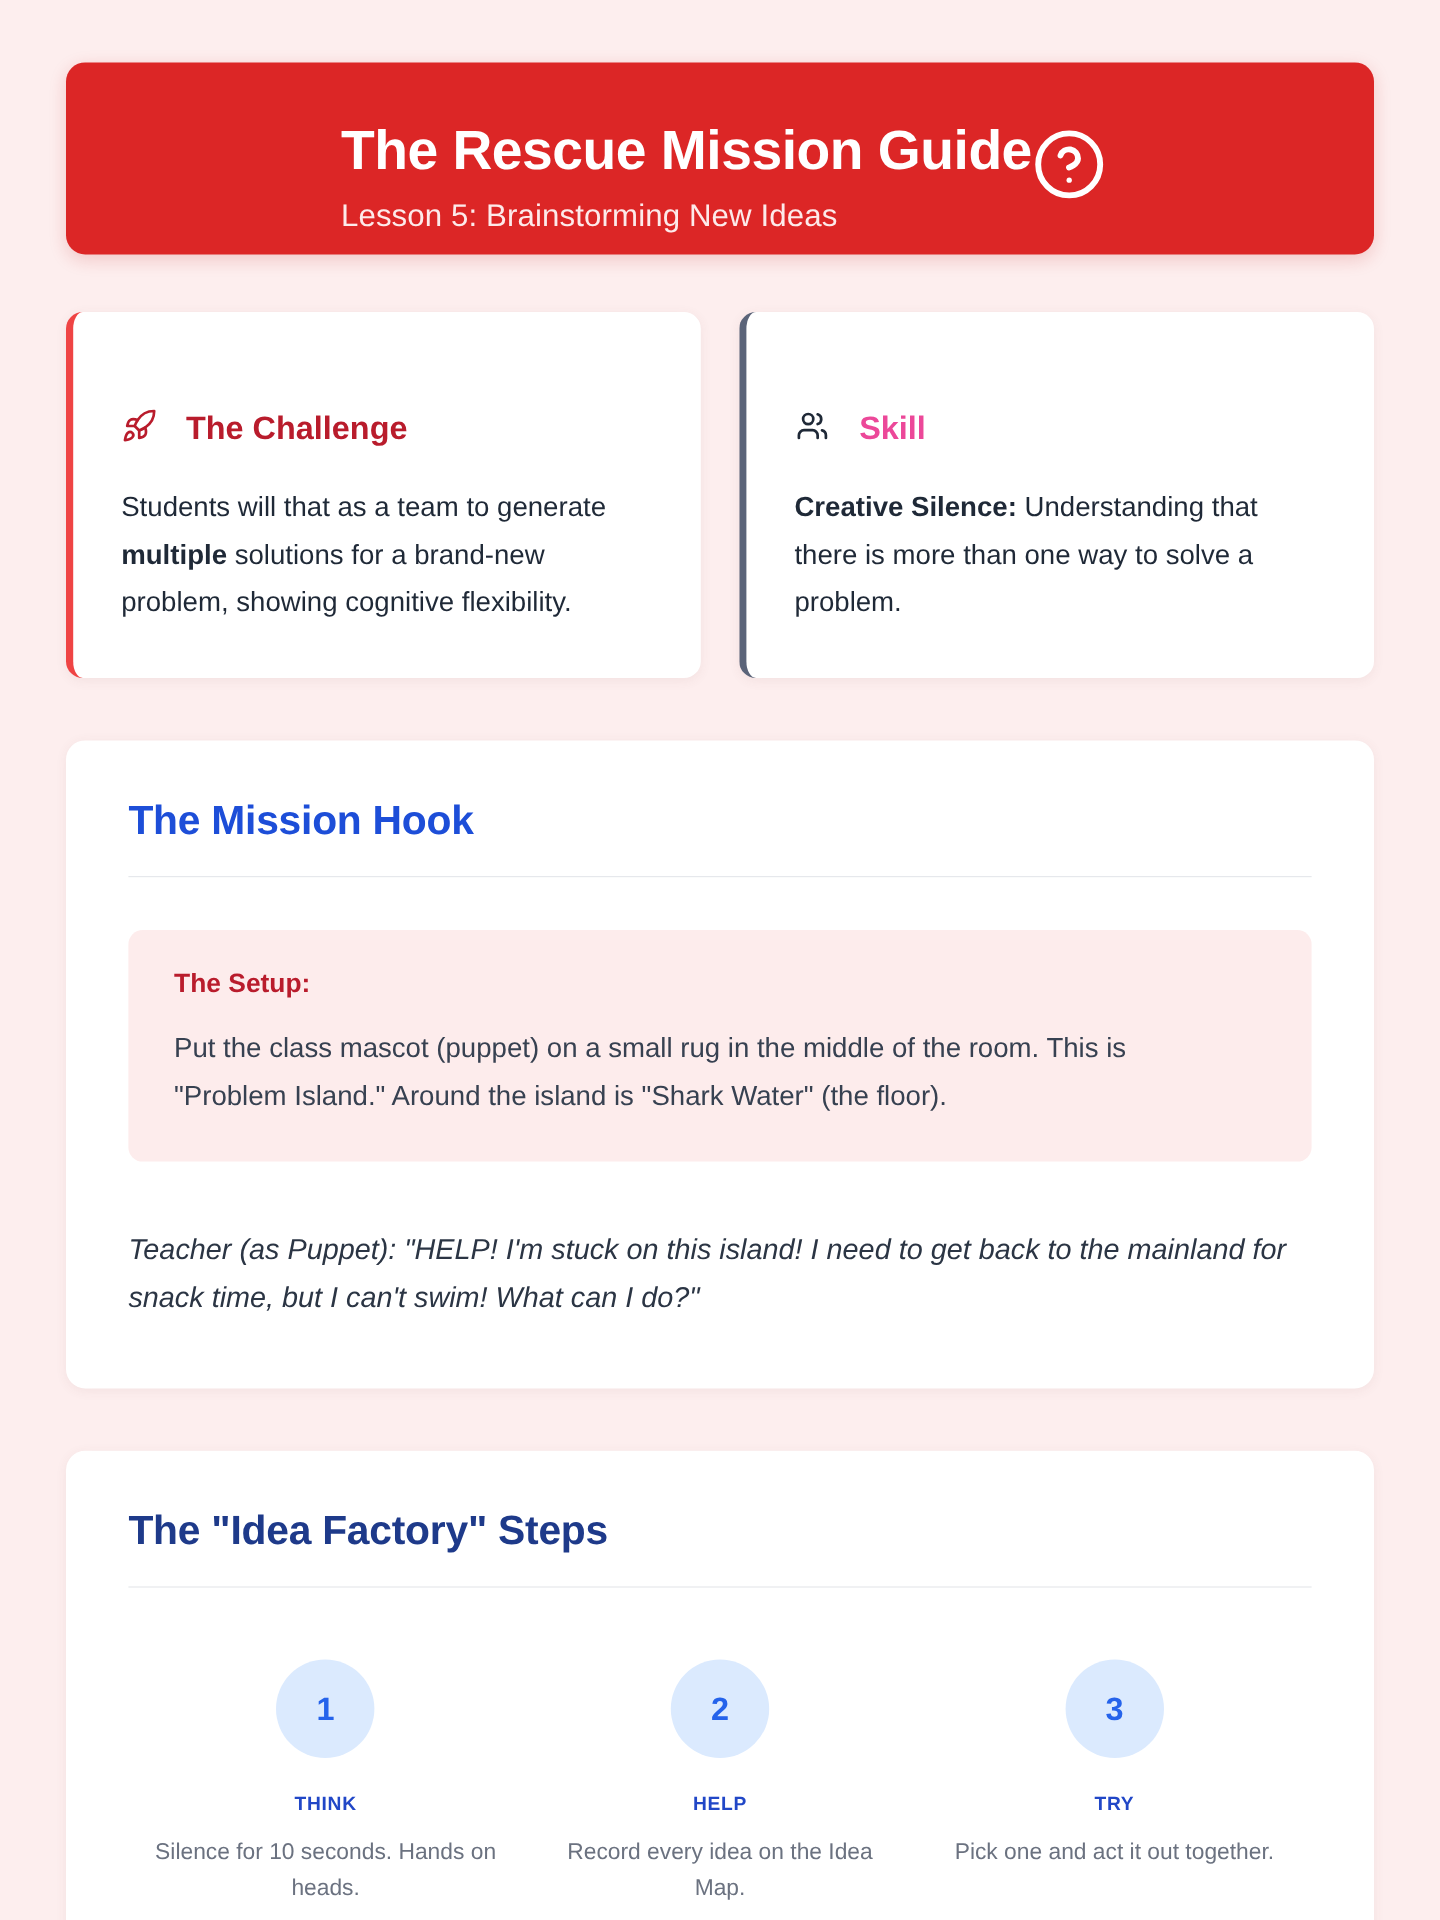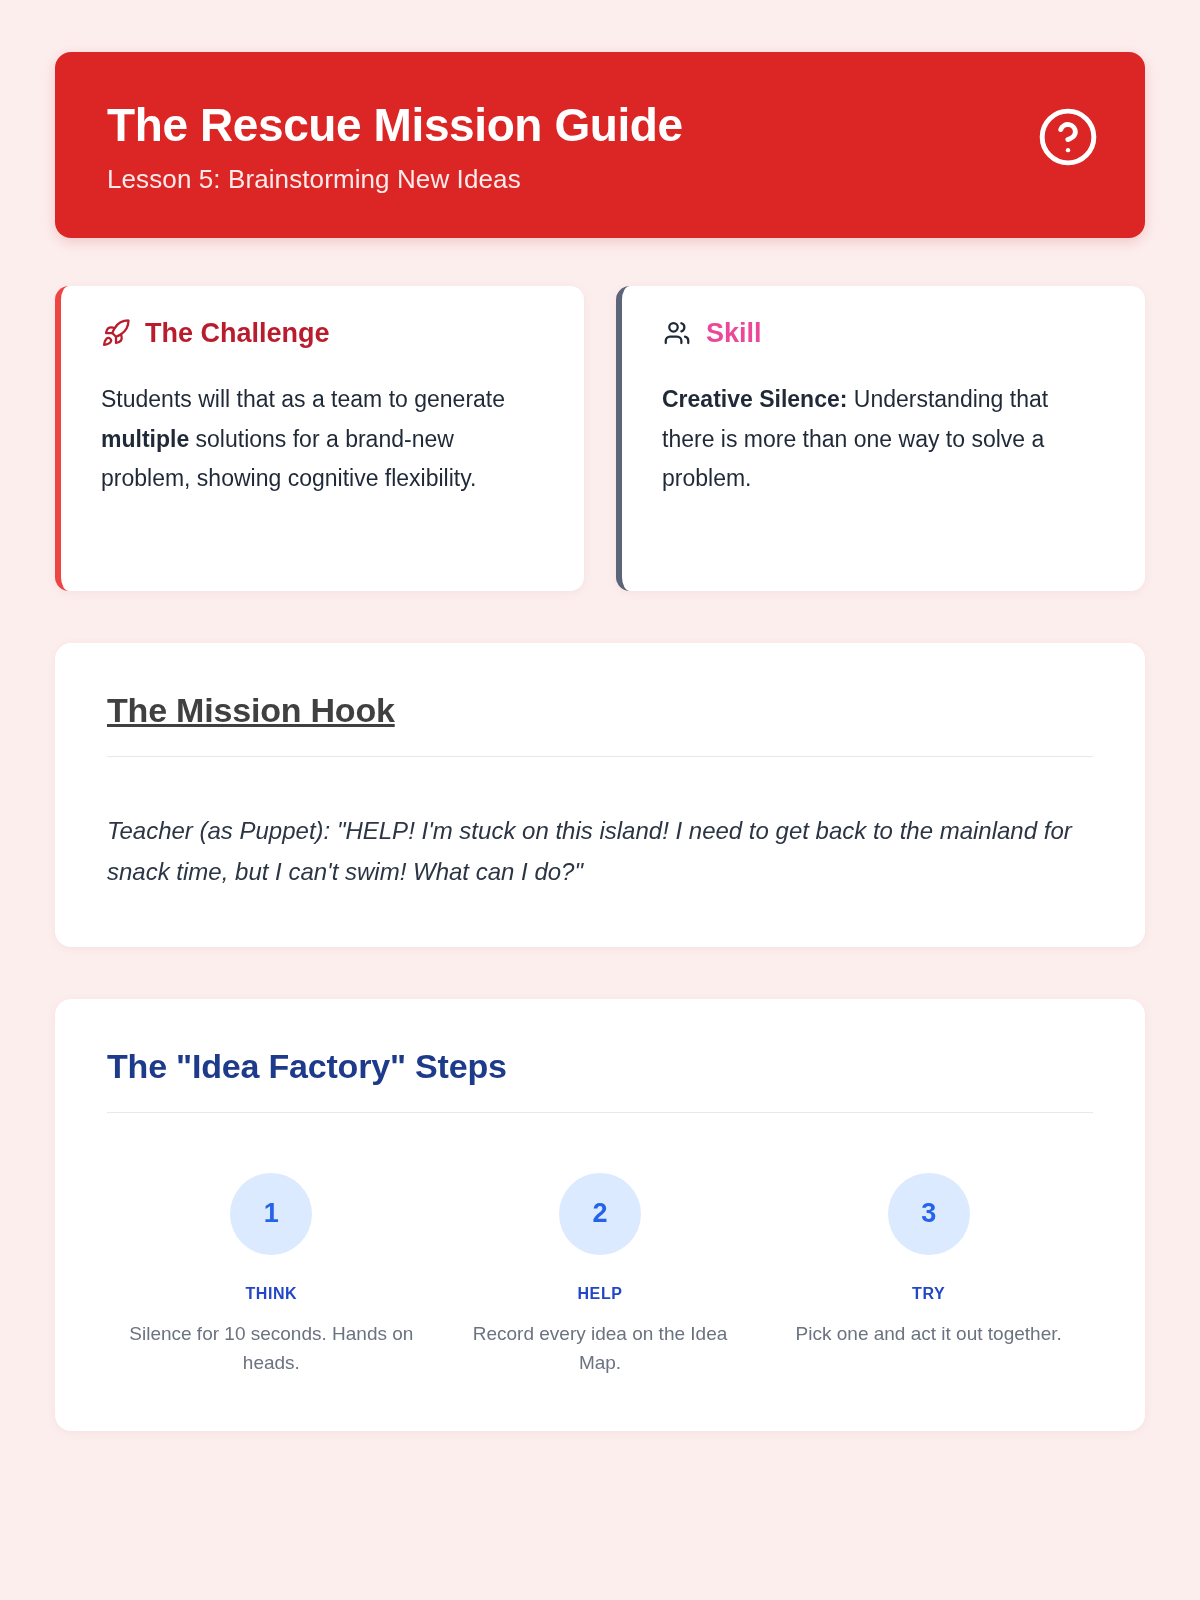--- a/index.html
+++ b/index.html
@@ -19,25 +19,25 @@
   .page {
     width: 1200px;
     min-height: 1600px;
     padding: 52px 55px 0 55px;
   }
 
   
   .header {
     background: #dc2626;
     border-radius: 16px;
-    height: 186px;
+    height: 160px;
     padding: 38px 46px 0 52px;
     display: flex;
     align-items: flex-start;
-    justify-content: space-between;
+    justify-content: center;
     box-shadow: 0 4px 14px rgba(190, 30, 30, 0.18);
   }
   .header-text { padding-top: 10px; }
   .header-title {
     color: #ffffff;
     font-size: 46px;
     font-weight: bold;
     letter-spacing: -0.4px;
     line-height: 1.12;
   }
@@ -64,23 +64,24 @@
     border-radius: 14px;
     padding: 32px 40px 34px 40px;
     min-height: 305px;
     box-shadow: 0 2px 10px rgba(120, 70, 70, 0.07);
   }
   .info-card.challenge { border-left: 6px solid #ef4444; }
   .info-card.skill { border-left: 6px solid #5b6479; }
 
   .info-head {
     display: flex;
-    align-items: flex-start;
-    gap: 14px;
+    align-items: center;
+    gap: 24px;
     margin-bottom: 28px;
+    margin-top: 48px;
   }
   .info-head-title { font-size: 27px; font-weight: bold; }
   .challenge .info-head-title { color: #b91c2c; }
   .skill .info-head-title { color: #ec4899; }
 
   .info-body {
     font-size: 23px;
     line-height: 1.72;
     color: #1f2937;
   }
@@ -92,21 +93,21 @@
     border-radius: 16px;
     margin-top: 52px;
     padding: 48px 52px 54px 52px;
     box-shadow: 0 2px 10px rgba(120, 70, 70, 0.07);
   }
   .section-title {
     font-size: 34px;
     font-weight: bold;
     letter-spacing: -0.2px;
   }
-  .section-title.red { color: #404040; text-decoration: underline; }
+  .section-title.red { color: #1d4ed8; }
   .section-title.blue { color: #1e3a8a; }
   .section-rule {
     height: 1px;
     background: #e6e8ec;
     margin-top: 26px;
   }
 
   
   .setup-box {
     background: #fdecec;
@@ -224,20 +225,24 @@
         <b>Creative Silence:</b><span> Understanding that there is more than one way to solve a problem.</span>
       </div>
     </div>
 
   </div>
 
   <div class="section-card">
     <div class="section-title red">The Mission Hook</div>
     <div class="section-rule"></div>
 
+    <div class="setup-box">
+      <div class="setup-label">The Setup:</div>
+      <div class="setup-text">Put the class mascot (puppet) on a small rug in the middle of the room. This is "Problem Island." Around the island is "Shark Water" (the floor).</div>
+    </div>
 
     <div class="quote-text">Teacher (as Puppet): "HELP! I'm stuck on this island! I need to get back to the mainland for snack time, but I can't swim! What can I do?"</div>
   </div>
 
   <div class="section-card">
     <div class="section-title blue">The "Idea Factory" Steps</div>
     <div class="section-rule"></div>
 
     <div class="steps-row">
 

